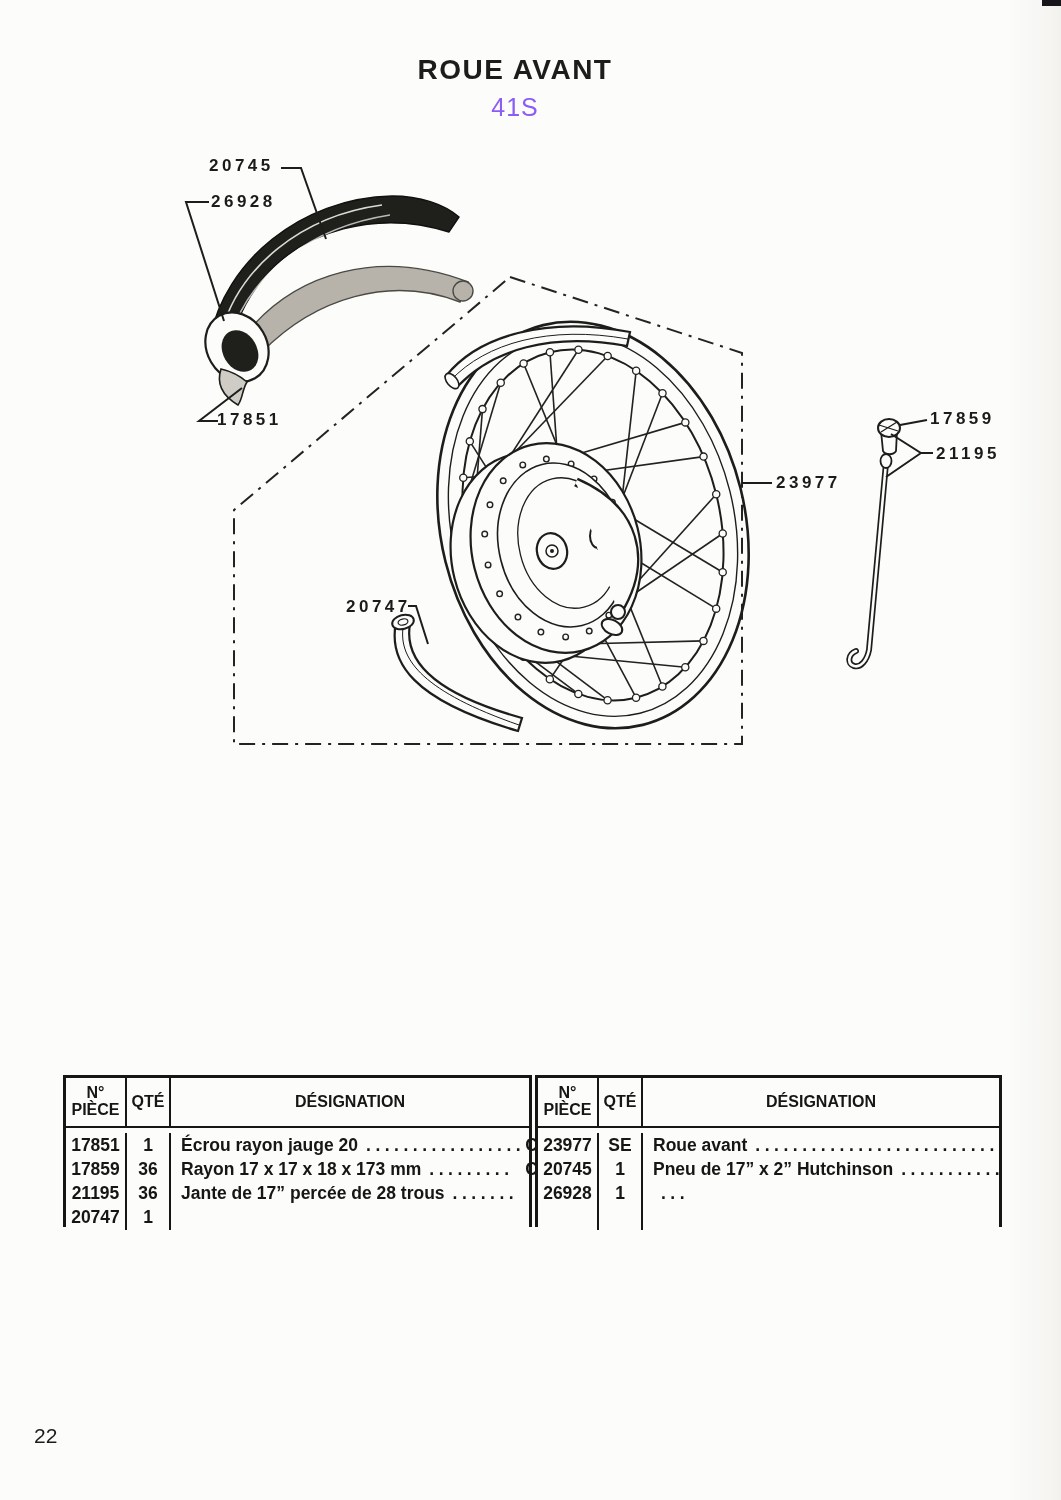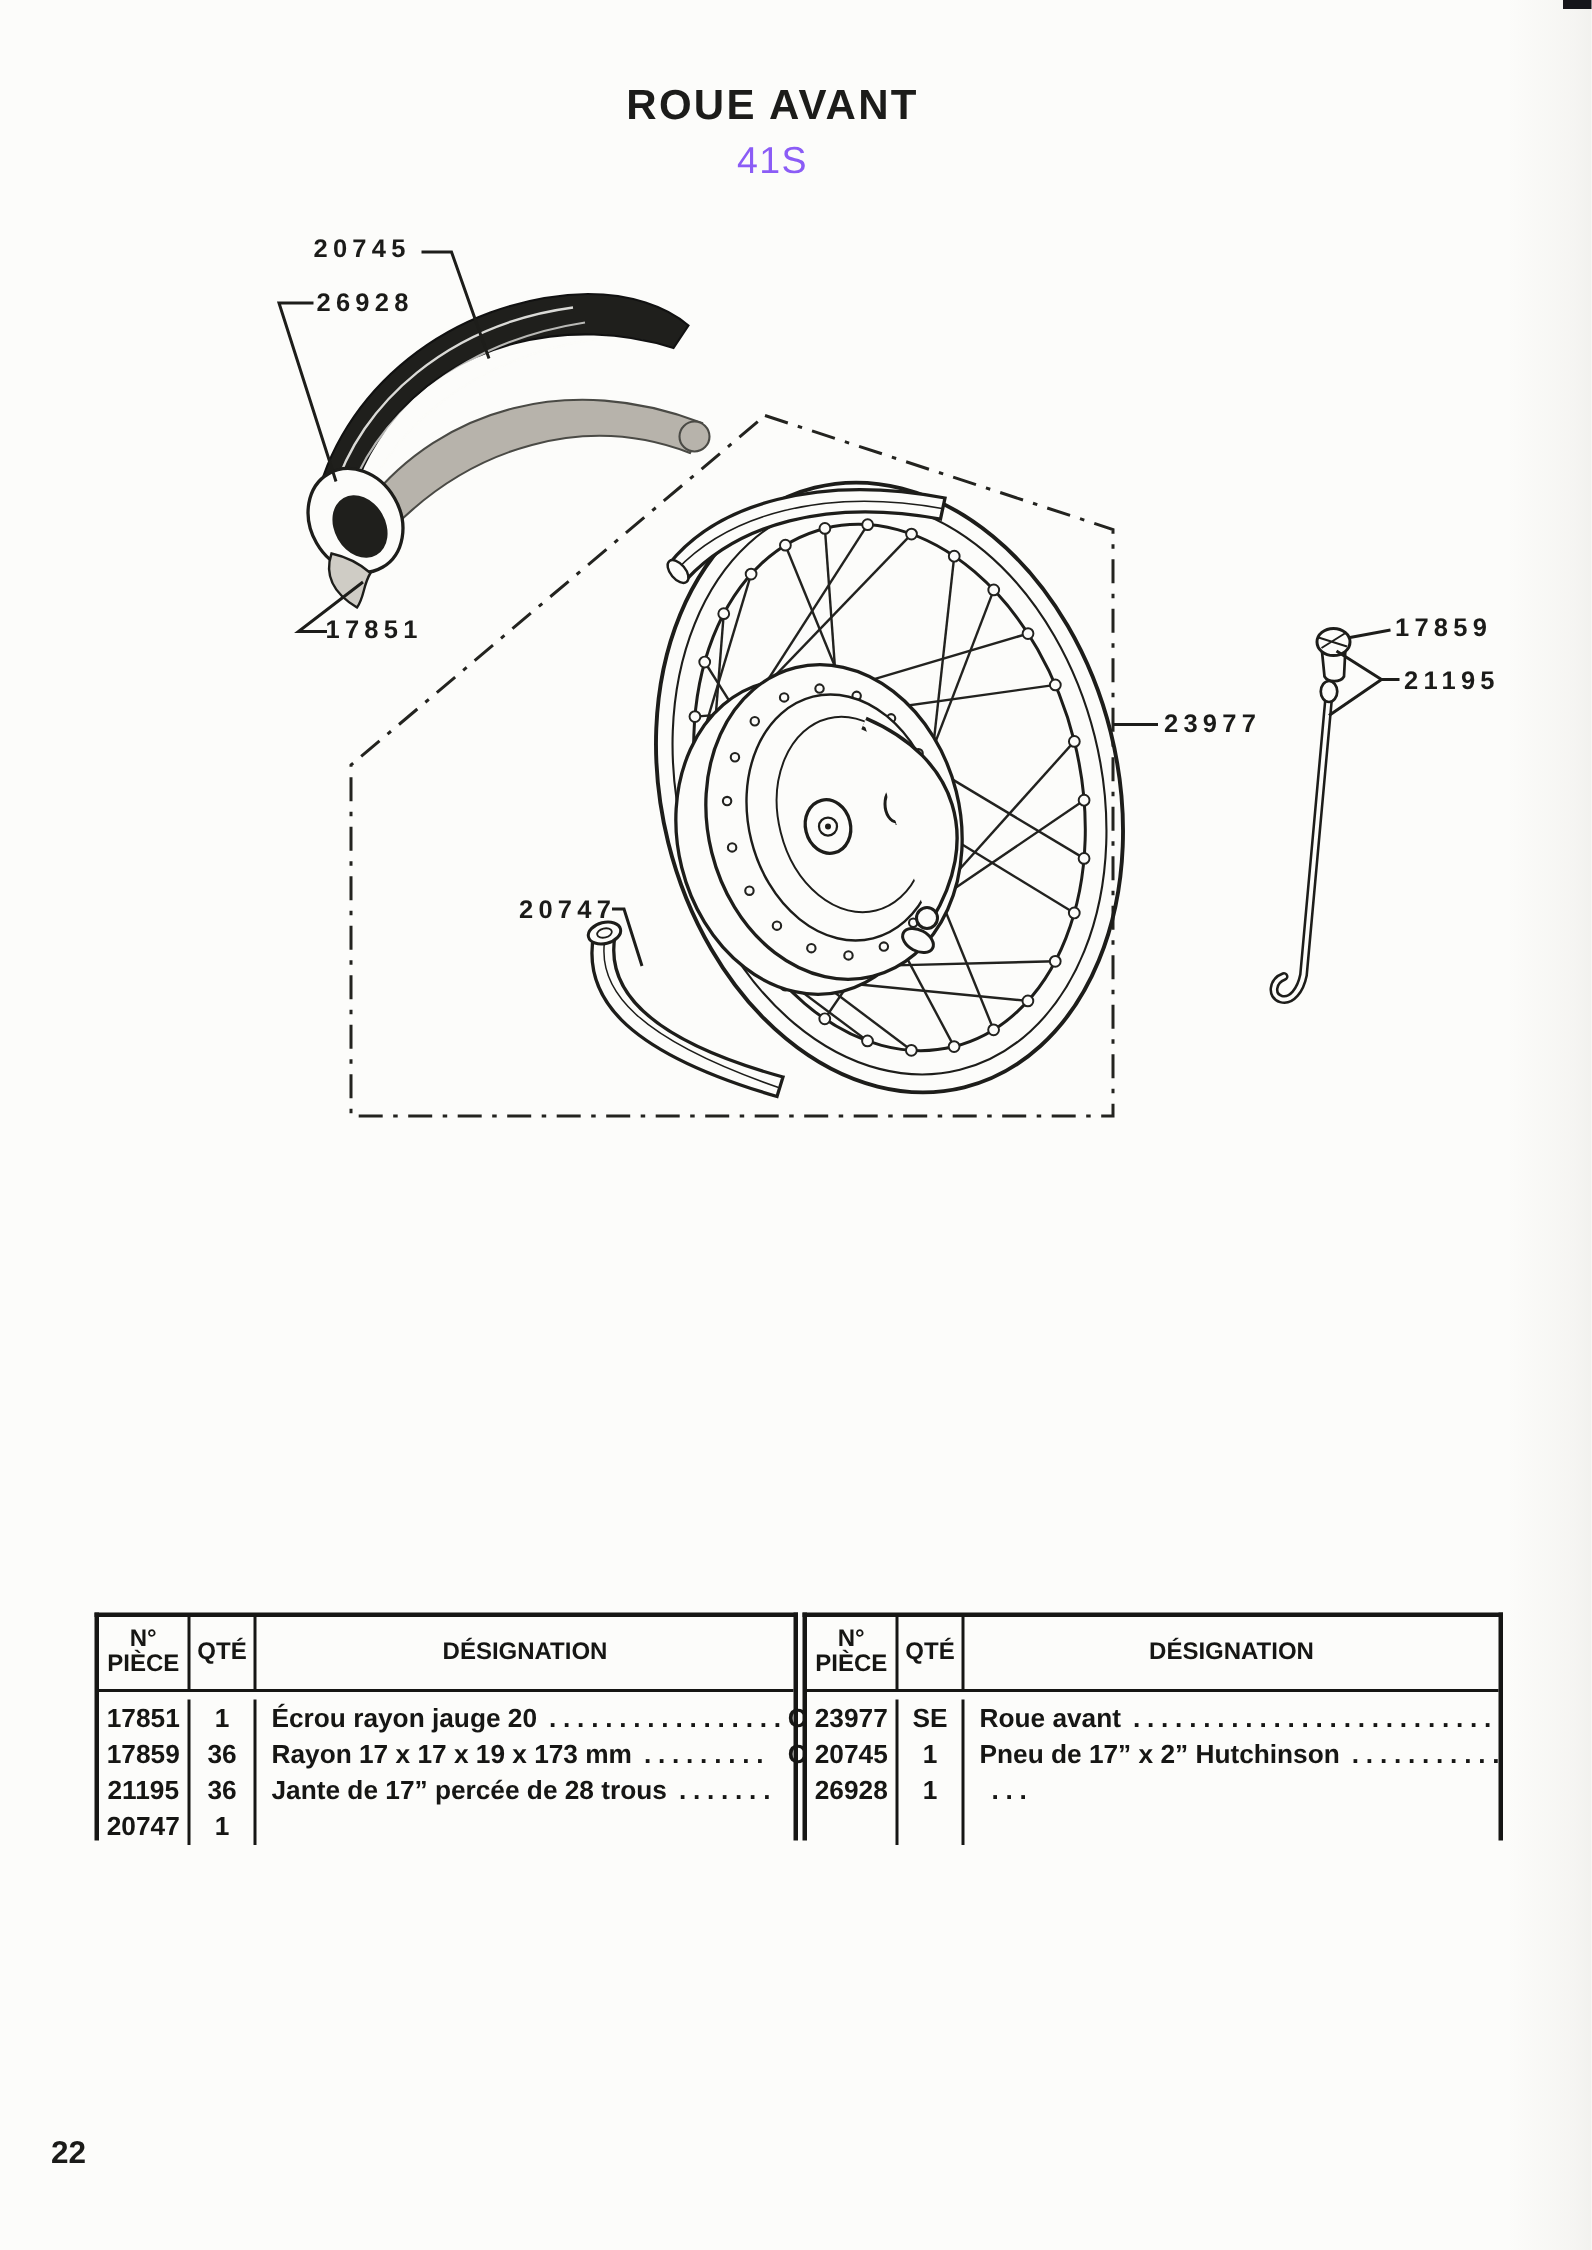--- a/index.html
+++ b/index.html
@@ -47,21 +47,21 @@
   }
   .col{display:flex;flex-direction:column;box-sizing:border-box;}
   .col.no,.col.qty{border-right:2.5px solid #161614;}
   .cell{height:24px;line-height:24px;font-size:17.5px;white-space:nowrap;}
   .col.no .cell{text-align:center;}
   .col.qty .cell{text-align:center;}
   .col.desig .cell{display:flex;padding-left:10px;overflow:hidden;}
   .dots{letter-spacing:4.5px;padding-left:8px;overflow:hidden;}
   .suffix{margin-left:auto;padding-right:7px;}
   
-  .page-number{position:absolute;left:34px;top:1424px;font-size:21px;font-weight:700;color:#1b1b19;}
+  .page-number{position:absolute;left:34px;top:1424px;font-size:21px;font-weight:400;color:#1b1b19;}
 </style>
 </head>
 <body>
 
 <div class="scan-edge-right"></div>
 <div class="corner-mark"></div>
 
 <div class="title-block">
   <div class="page-title">ROUE AVANT</div>
   <div class="page-subtitle">41S</div>
@@ -252,21 +252,21 @@
         <div class="cell">36</div>
         <div class="cell">1</div>
       </div>
       <div class="col desig">
         <div class="cell">
           <span>Écrou rayon jauge 20</span>
             <span class="dots">.................</span>
             <span class="suffix">C</span>
         </div>
         <div class="cell">
-          <span>Rayon 17 x 17 x 19 x 173 mm</span>
+          <span>Rayon 17 x 17 x 18 x 173 mm</span>
             <span class="dots">.........</span>
             <span class="suffix">C</span>
         </div>
         <div class="cell">
           <span>Jante de 17” percée de 28 trous</span>
             <span class="dots">.......</span>
             <span class="suffix"></span>
         </div>
       </div>
     </div>

